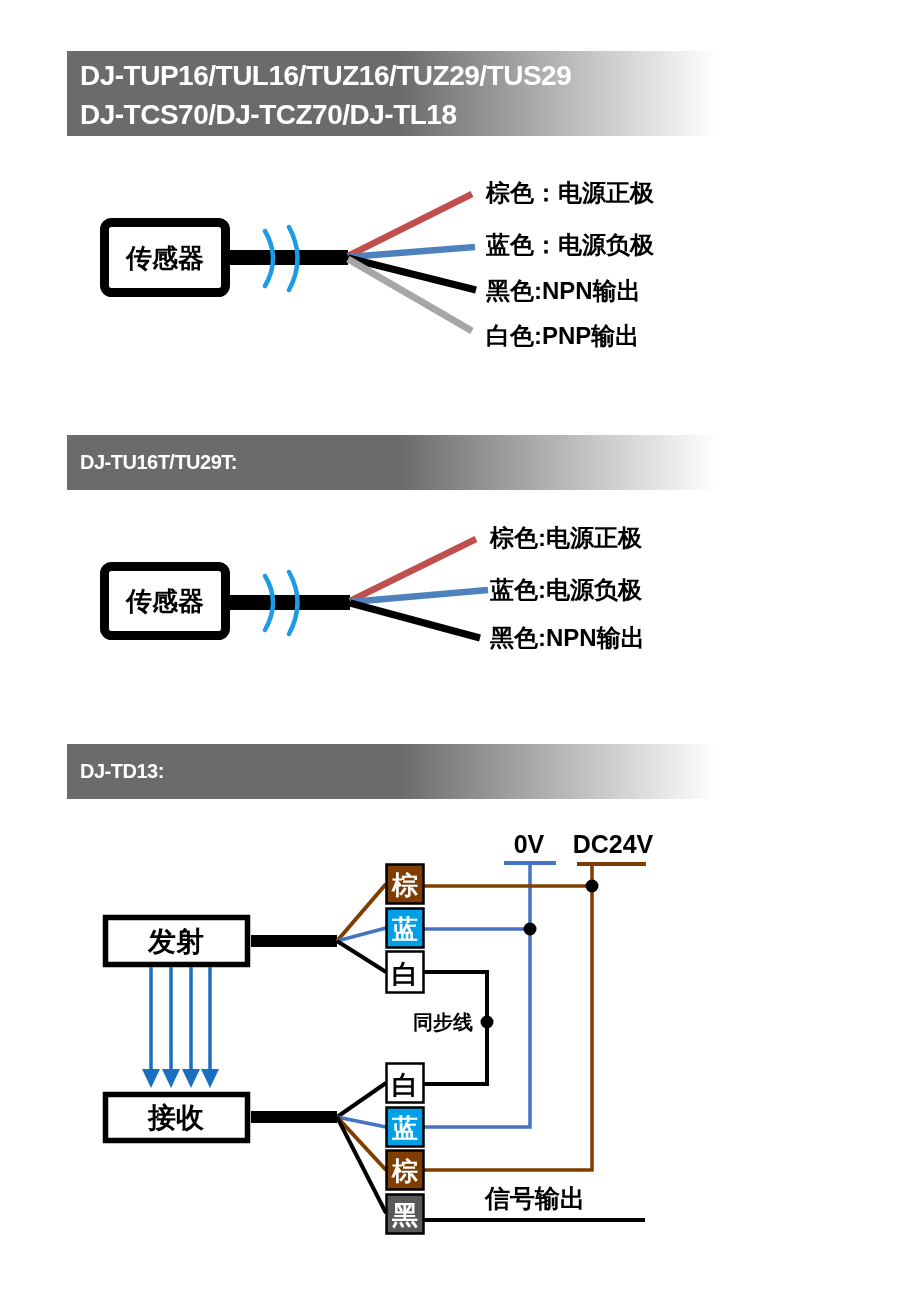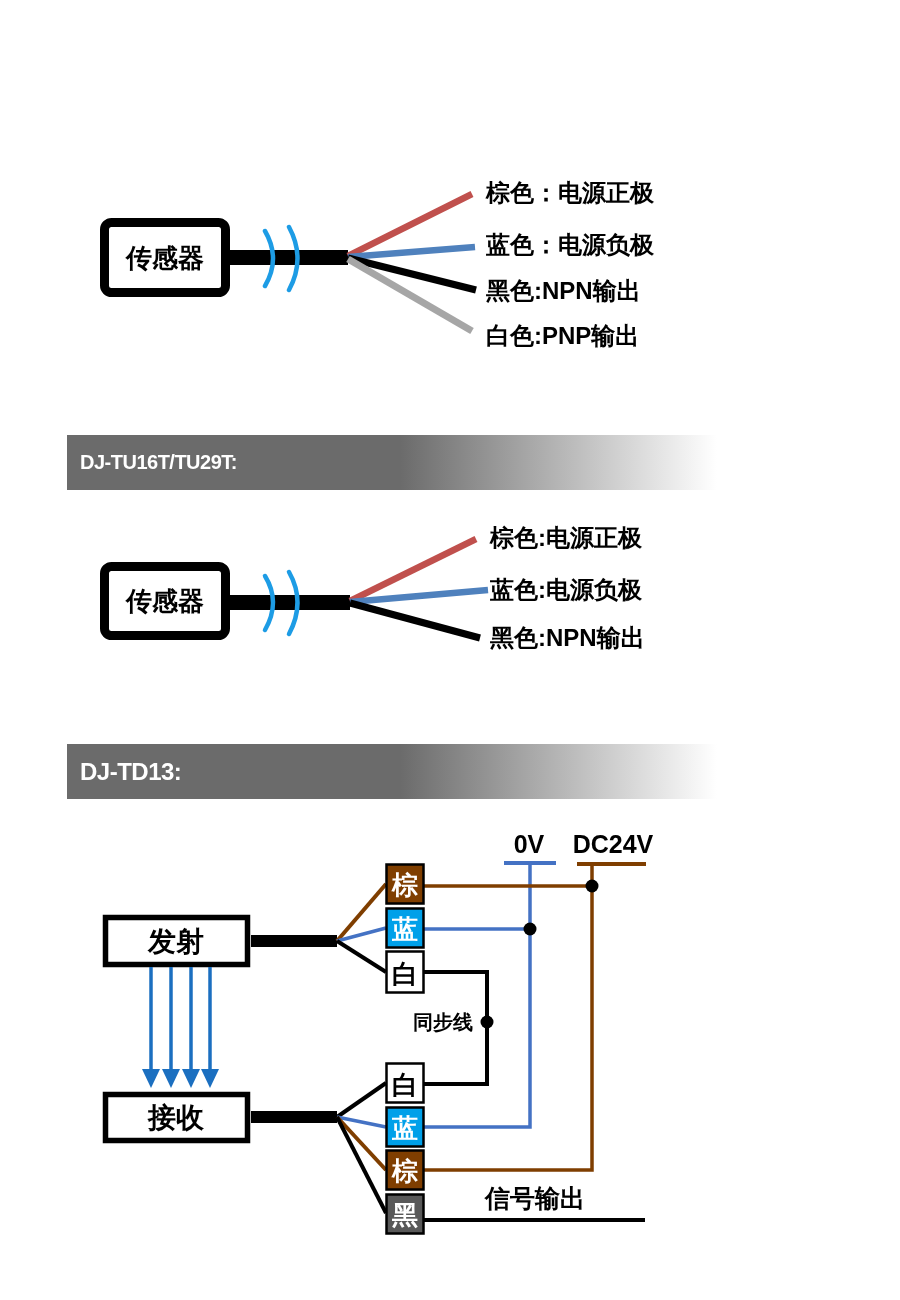--- a/index.html
+++ b/index.html
@@ -9,21 +9,21 @@
     position:absolute;left:67px;right:0;
     background:linear-gradient(90deg,var(--header-gray) 0%,var(--header-gray) 40%,#ffffff 78%);
     color:var(--header-text);font-weight:bold;letter-spacing:-0.5px;
   }
   .bar .bl{padding-left:13px;white-space:nowrap;}
   .bar1{top:51px;height:85px;font-size:28px;}
   .bar1 .bl{line-height:39px;}
   .bar1 .pad{height:5px;}
   .bar2{top:435px;height:55px;font-size:20px;}
   .bar2 .bl{line-height:55px;}
-  .bar3{top:744px;height:55px;font-size:24px;}
+  .bar3{top:744px;height:55px;font-size:20px;}
   .bar3 .bl{line-height:55px;}
   svg{position:absolute;left:0;top:0;}
   svg text{font-family:"Liberation Sans","DejaVu Sans",sans-serif;font-weight:bold;fill:#000;}
   .t-mid{text-anchor:middle;}
   .t-end{text-anchor:end;}
   .t-white{fill:#ffffff;}
   .box{fill:#ffffff;stroke:#000000;}
   .noF{fill:none;}
   .w-red{stroke:var(--wire-red);}
   .w-steel{stroke:var(--wire-steel-blue);}
@@ -36,20 +36,25 @@
   .f-brown{fill:var(--brown);}
   .f-cyan{fill:var(--cyan-blue);}
   .f-dark{fill:var(--dark-gray);}
   .f-arrow{fill:var(--arrow-blue);}
 </style>
 </head>
 <body>
 
 <div class="canvas">
 
+  <div class="bar bar1">
+    <div class="pad"></div>
+    <div class="bl">DJ-TUP16/TUL16/TUZ16/TUZ29/TUS29</div>
+    <div class="bl">DJ-TCS70/DJ-TCZ70/DJ-TL18</div>
+  </div>
 
   <div class="bar bar2">
     <div class="bl">DJ-TU16T/TU29T:</div>
   </div>
 
   <div class="bar bar3">
     <div class="bl">DJ-TD13:</div>
   </div>
 
   <svg width="900" height="1300" viewBox="0 0 900 1300">

